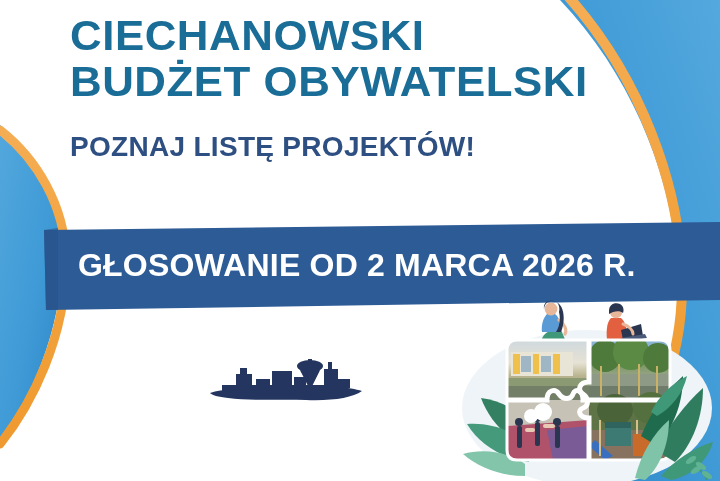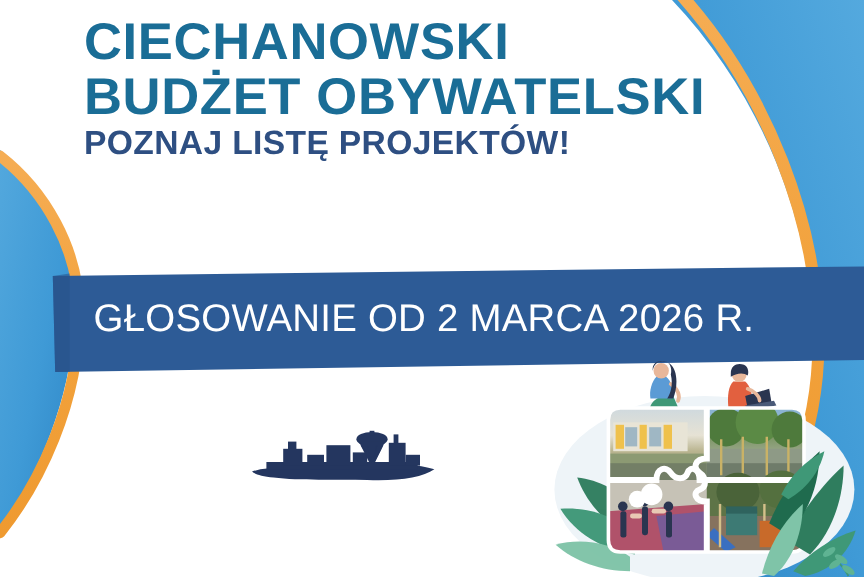--- a/index.html
+++ b/index.html
@@ -8,29 +8,29 @@
 
   .layer{position:absolute;top:0;left:0;width:720px;height:481px;}
 
   
   #headings{position:absolute;left:70px;top:12px;width:600px;z-index:40;}
   .h-main{
     font-size:43px;line-height:46px;font-weight:bold;letter-spacing:0.5px;
     color:#1a6d96;white-space:nowrap;transform:scaleX(1.02);transform-origin:left center;
   }
   .h-sub{
-    font-size:28px;line-height:30px;font-weight:bold;letter-spacing:0.3px;
+    margin-top:28px;font-size:28px;line-height:30px;font-weight:bold;letter-spacing:0.3px;
     color:#2e4f82;white-space:nowrap;
   }
 
   
   #ribbon-wrap{position:absolute;left:0;top:0;width:720px;height:481px;z-index:30;}
   #ribbon-text{
     position:absolute;left:78px;top:248px;z-index:45;
-    font-size:32px;line-height:34px;font-weight:normal;color:#ffffff;
+    font-size:32px;line-height:34px;font-weight:bold;color:#ffffff;
     letter-spacing:0.2px;white-space:nowrap;
   }
 
   
   #logo{position:absolute;left:202px;top:355px;width:165px;z-index:42;text-align:center;}
   #logo-mark{width:165px;height:52px;display:block;}
   #logo-text{
     margin-top:1px;font-size:12px;font-weight:bold;letter-spacing:1.4px;color:#24365f;
   }
 

